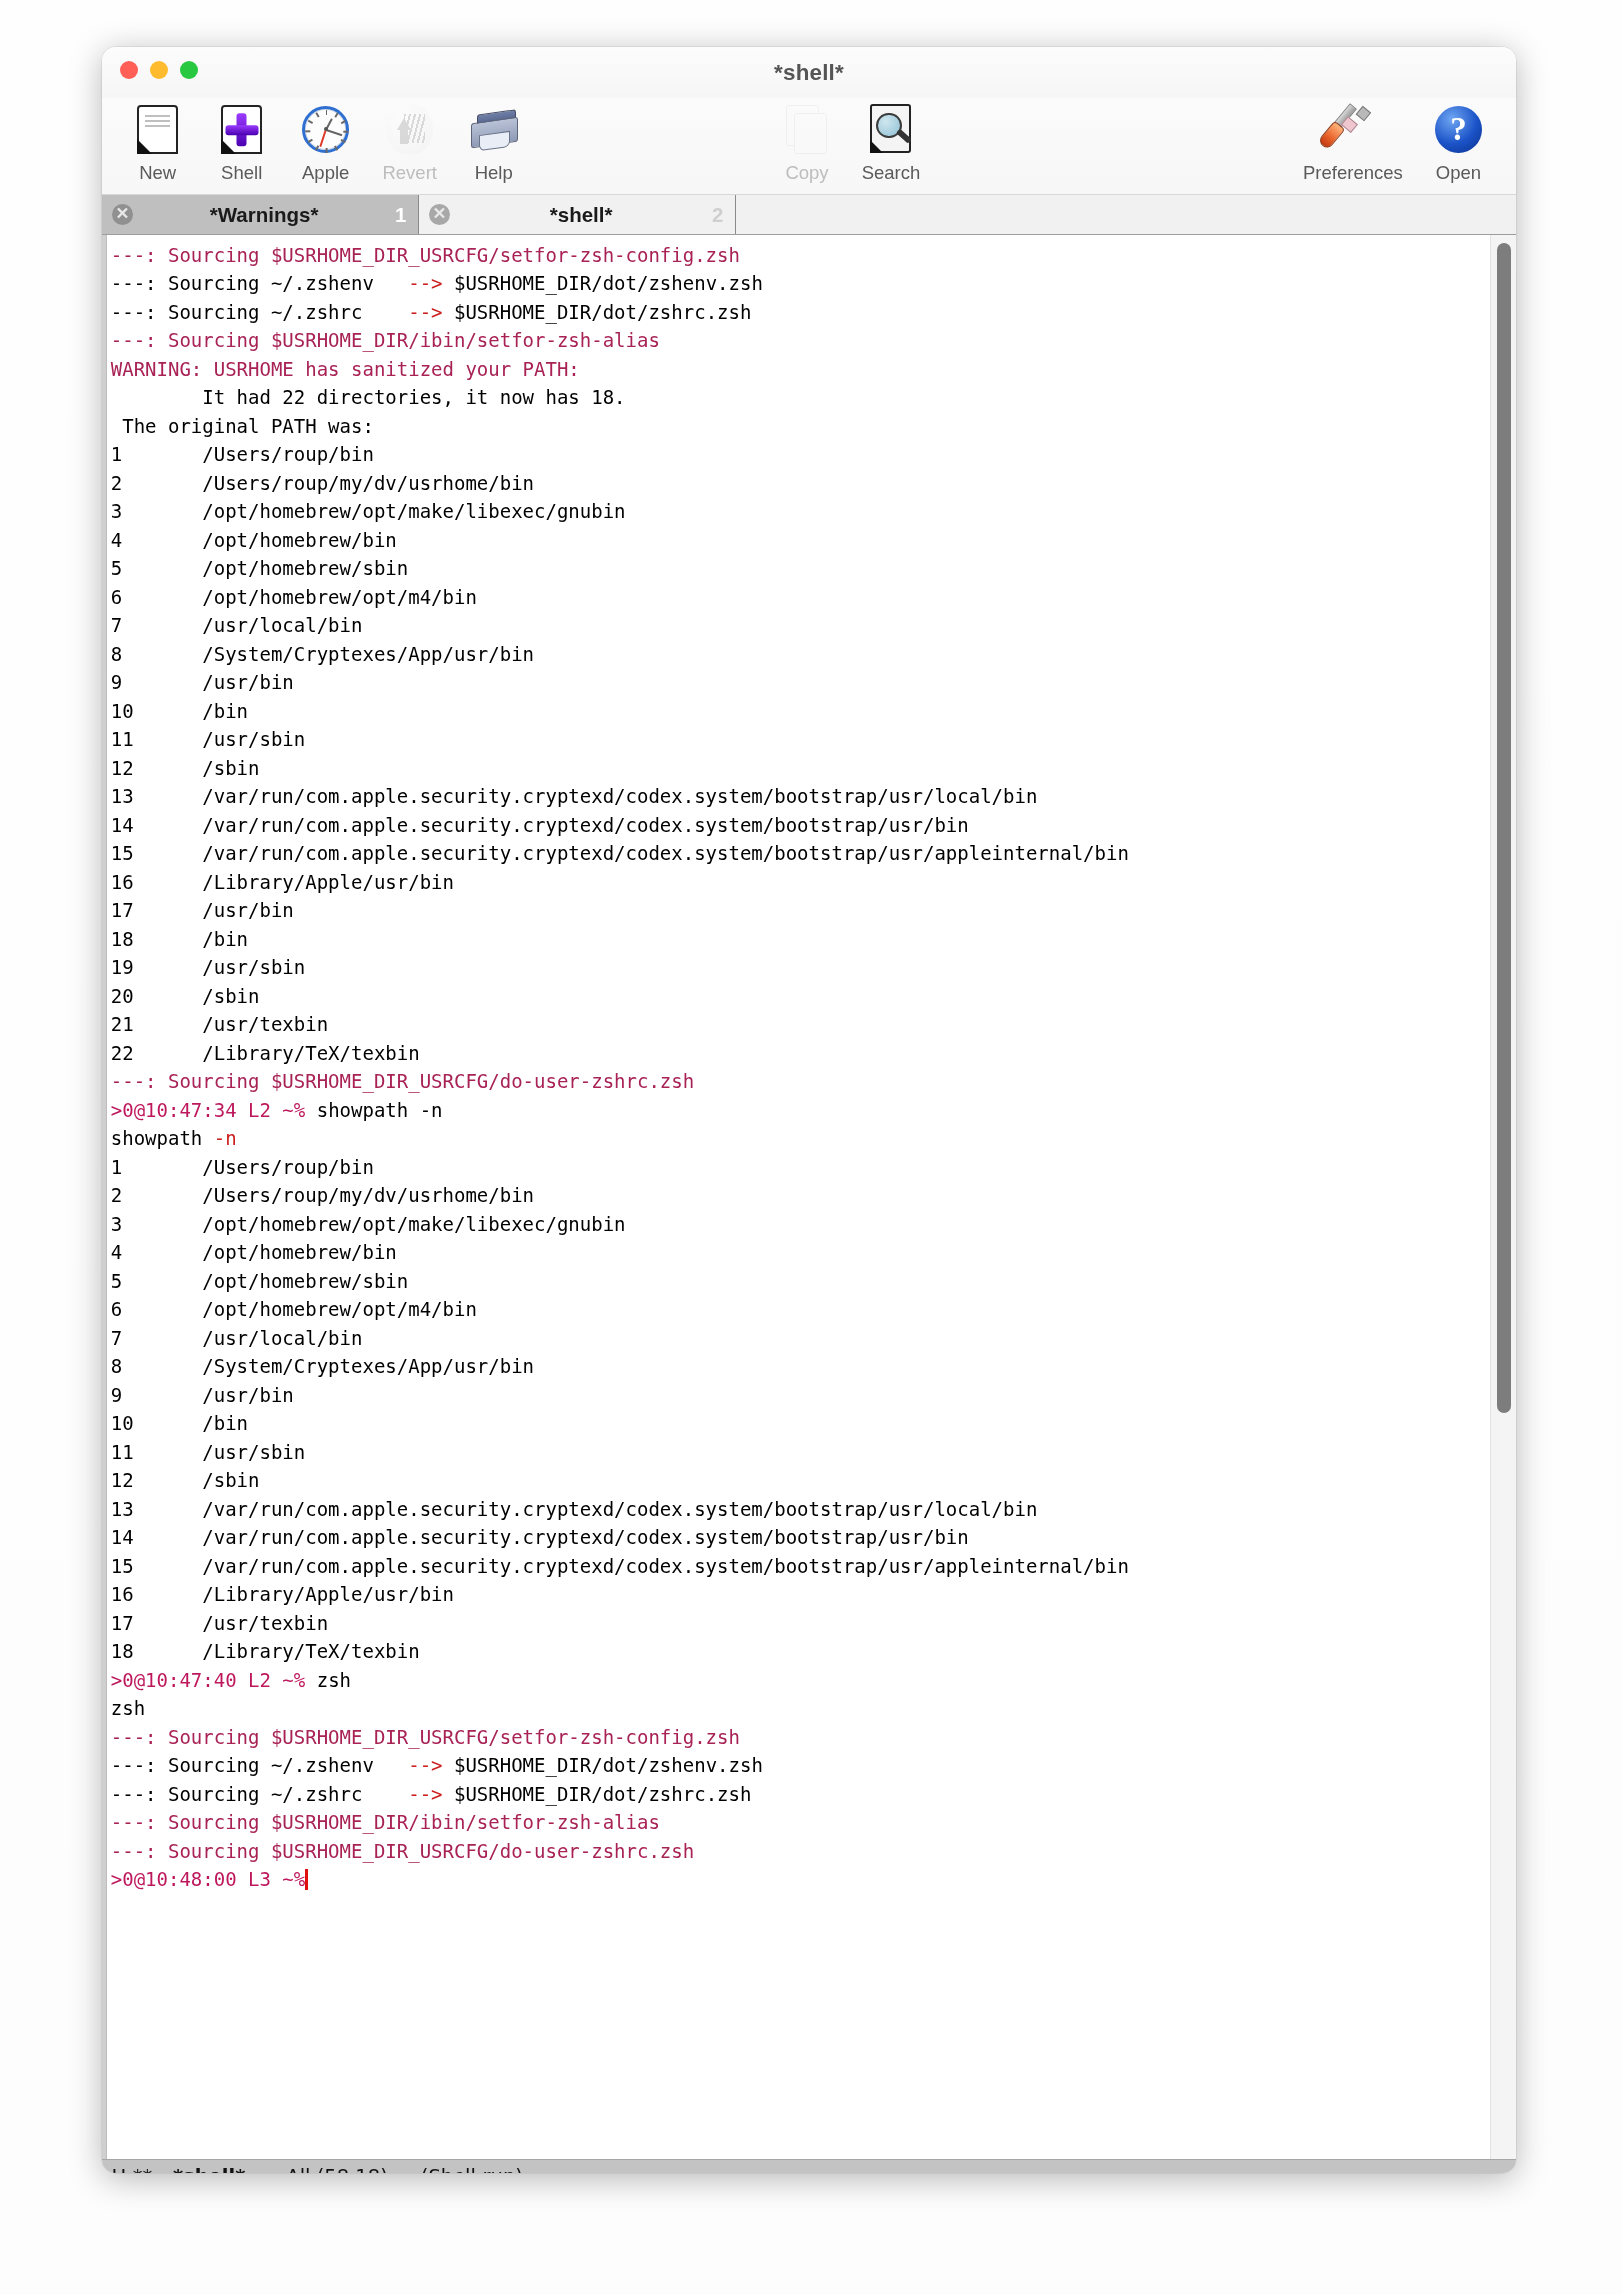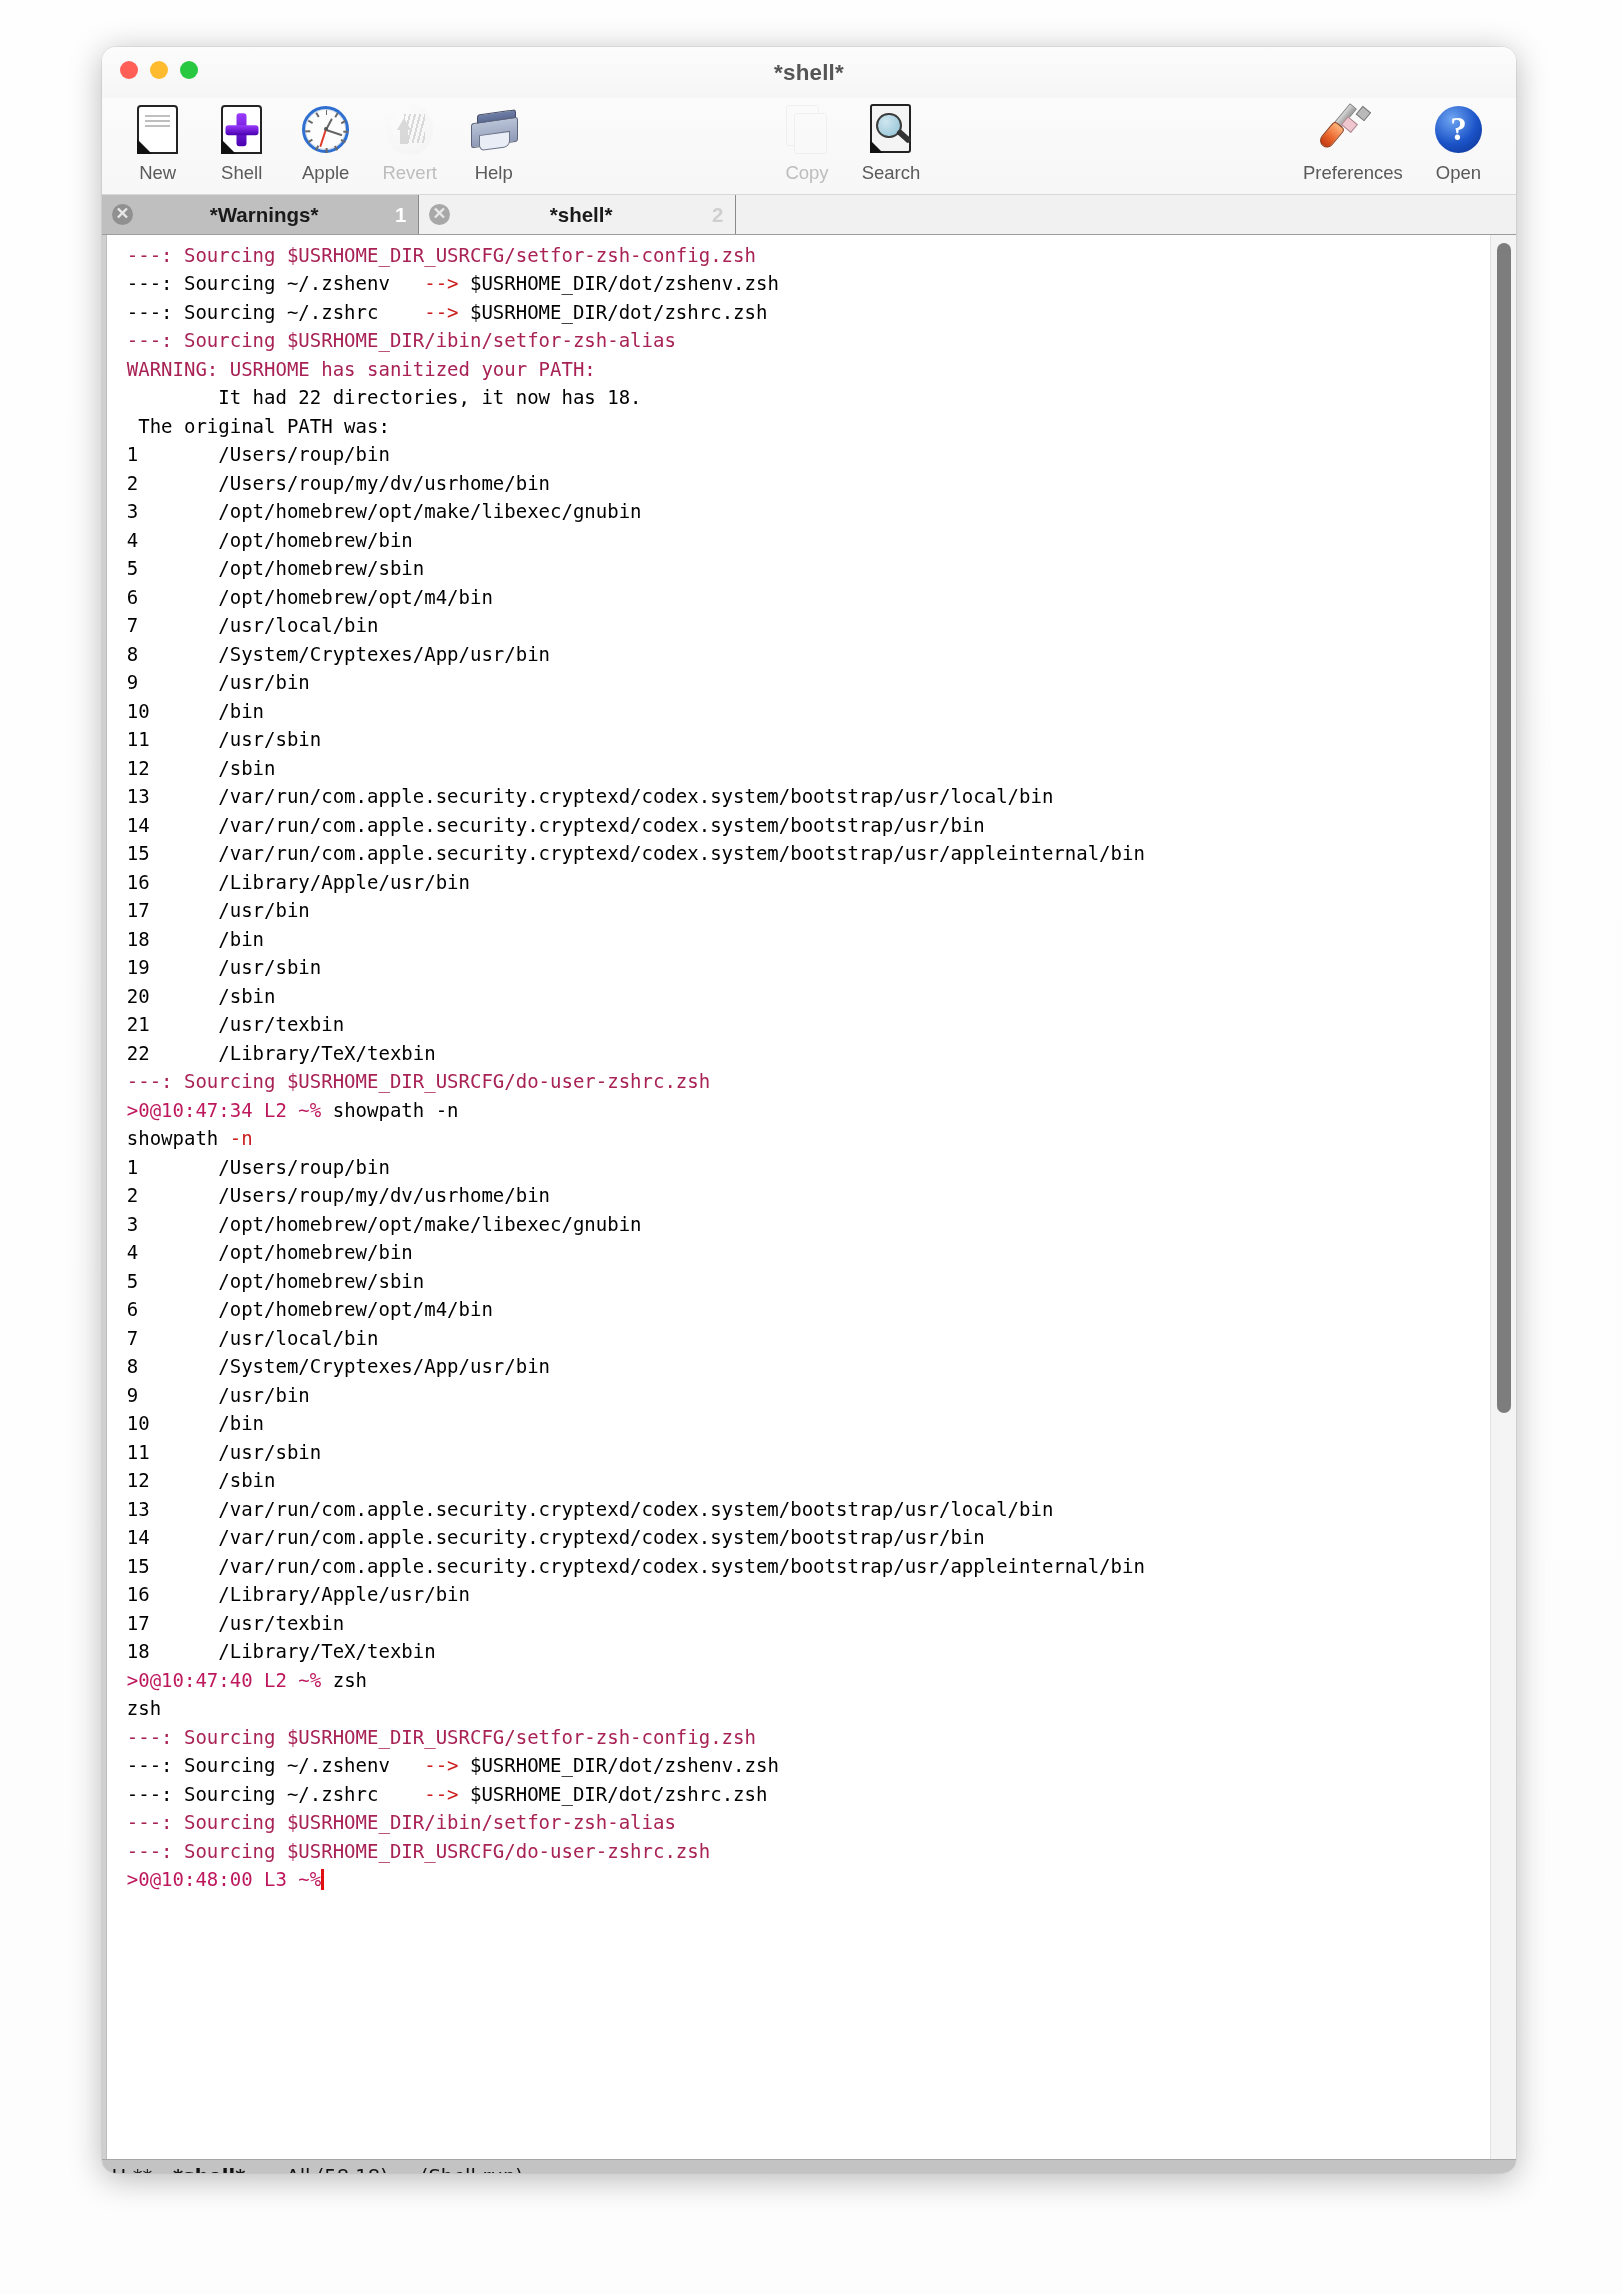--- a/index.html
+++ b/index.html
@@ -286,21 +286,20 @@
   .tab .tname { flex: 1; text-align: center; }
   .tab .tnum { margin-right: 11.7px; color: #ffffff; font-weight: bold; }
   .tab.active .tnum { color: #cfcfcf; }
 
   
   .term-wrap {
     position: relative;
     height: 1924px;
     background: #ffffff;
     display: flex;
-    gap: 16px;
   }
   .term-gutter {
     width: 3.9px;
     background: #cfcfcf;
     border-right: 1px solid #bdbdbd;
   }
   .term {
     flex: 1;
     padding: 5.9px 0 0 3.9px;
     overflow: hidden;

